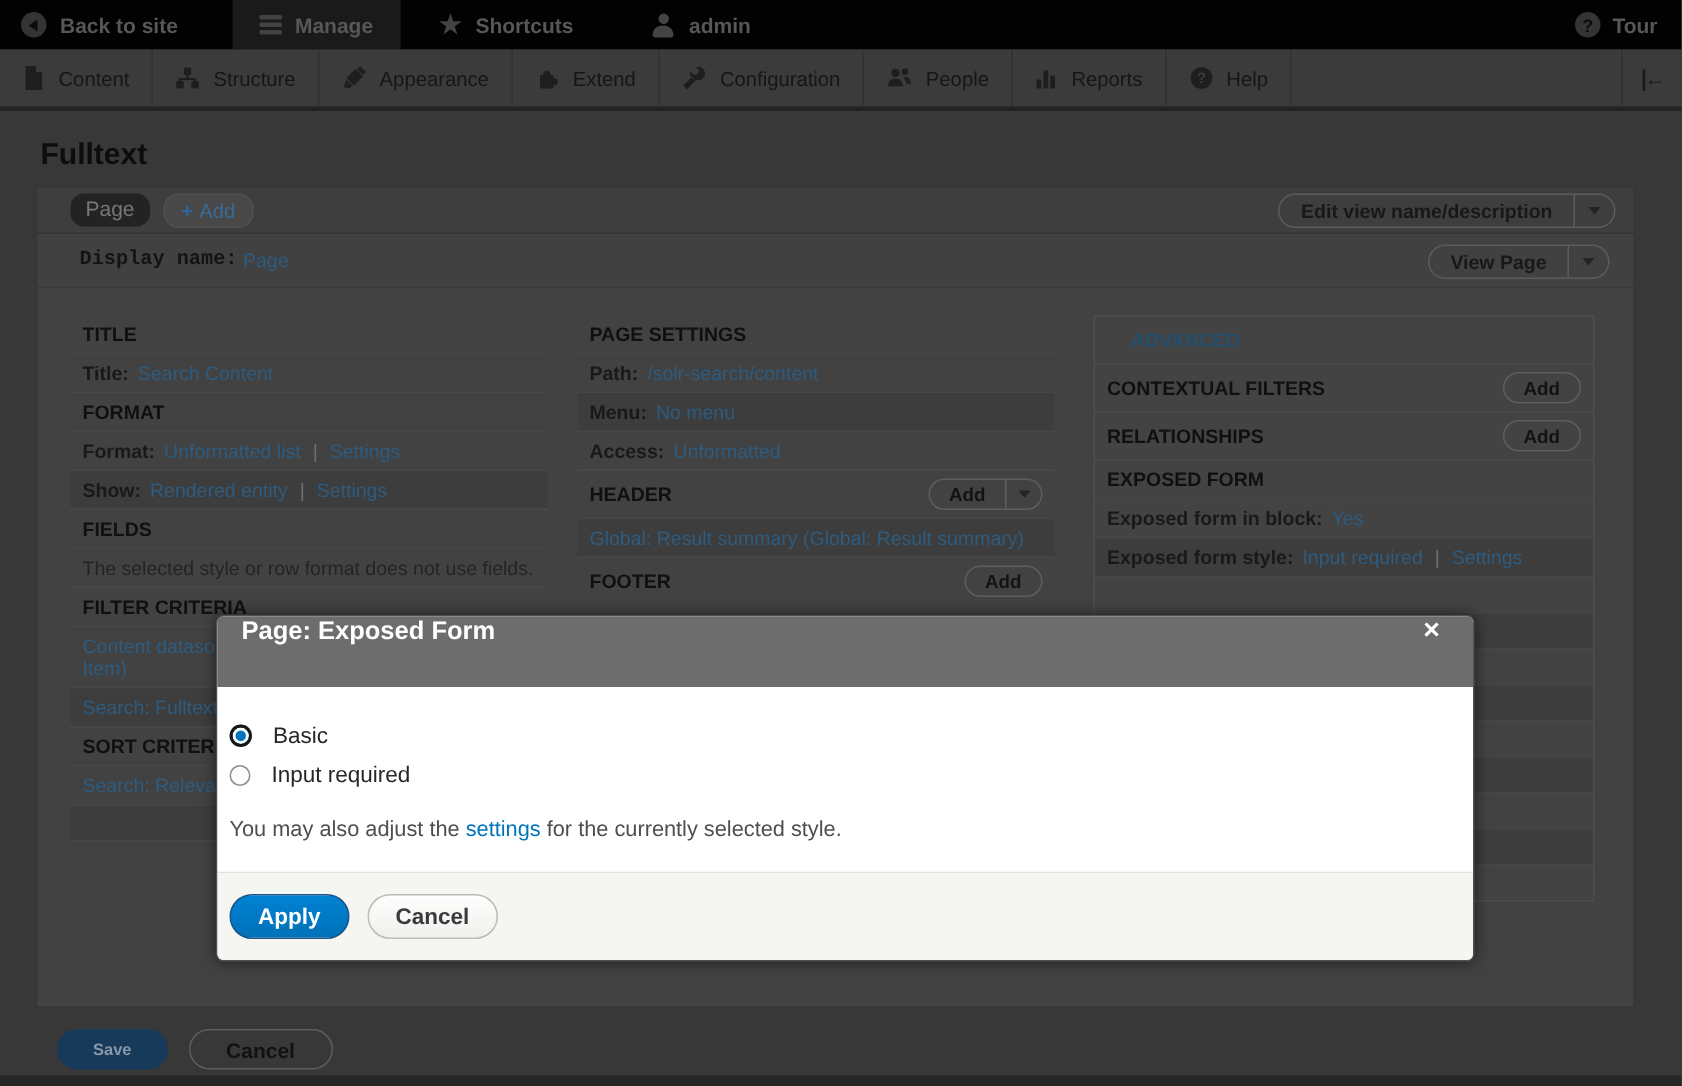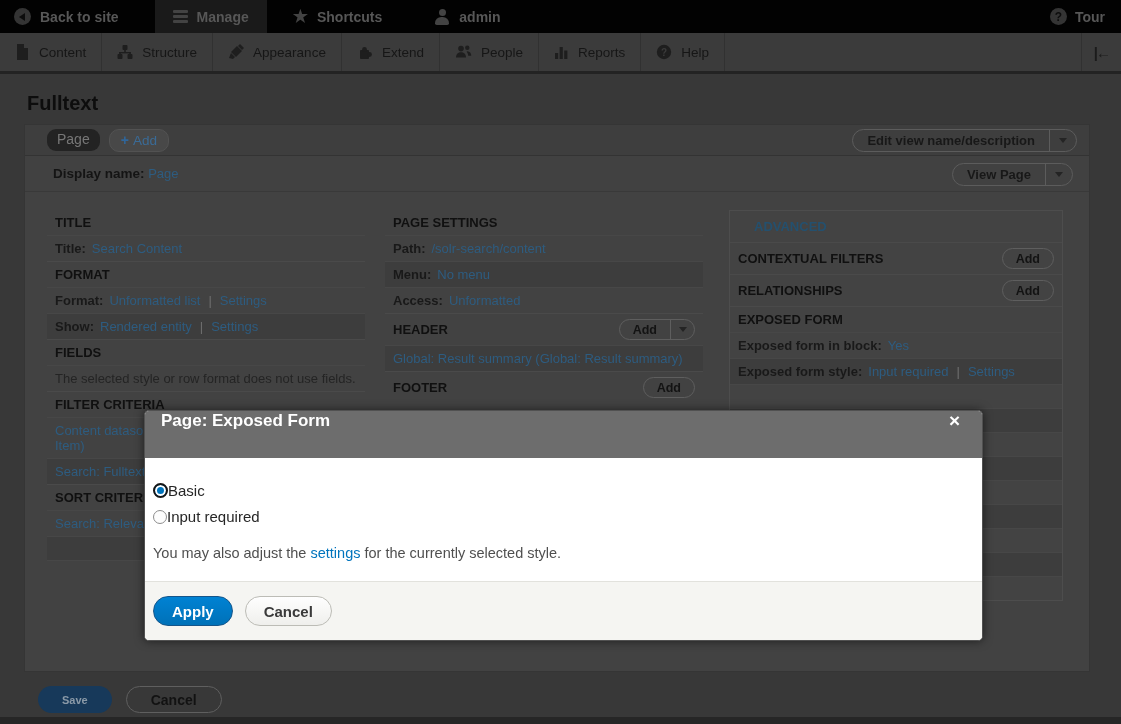--- a/index.html
+++ b/index.html
@@ -37,21 +37,21 @@
   .tab-page { background:#232323; color:#777; font-size:14px; padding:2px 10px 4px; border-radius:9px; cursor:pointer; }
   .tab-add { margin-left:9px; display:inline-flex; align-items:center; gap:4px; background:#484848; border:1px solid #525252; border-radius:10px; height:23px; padding:0 11px; color:#3a6b97; font-size:13.5px; cursor:pointer; }
   .tab-add .plus { font-weight:bold; color:#30669a; font-size:14px; }
   .split-pill { position:absolute; display:flex; align-items:stretch; border:1px solid #5c5c5c; border-radius:12px; height:23px; color:#181818; font-weight:bold; font-size:13px; cursor:pointer; }
   .split-pill .sp-label { display:flex; align-items:center; padding:0 14px; }
   .split-pill .sp-chev { display:flex; align-items:center; justify-content:center; width:27px; border-left:1px solid #5c5c5c; }
   .chev { width:0; height:0; border-left:4px solid transparent; border-right:4px solid transparent; border-top:5px solid #242424; }
   .edit-name-pos { right:12px; top:4px; }
 
   .display-bar { position:relative; height:36px; background:#414141; border-bottom:1px solid #393939; display:flex; align-items:center; padding:0 28px; }
-  .display-bar .lbl { font-weight:bold; color:#141414; font-size:13.5px; }
+  .display-bar .lbl { font-weight:bold; color:#141414; font-size:13.5px;font-family:Liberation Mono, monospace; }
   .view-page-pos { right:16px; top:7px; }
   .lnk { color:#2d5c80; }
   .sep { color:#6f6f6f; margin:0 8px; }
 
   .cols { display:flex; padding:18px 12px 0 22px; align-items:flex-start; }
   .col { width:318px; }
   .col.mid { margin-left:20px; width:318px; }
   .col.right { margin-left:26px; width:334px; background:#434343; border:1px solid #4d4d4d; }
   .sec-h { display:flex; align-items:center; justify-content:space-between; padding:5px 8px; min-height:24px; font-weight:bold; color:#101010; font-size:13px; border-top:1px solid #4a4a4a; }
   .row { padding:5px 8px; min-height:24px; color:#202020; border-top:1px solid #474747; line-height:15px; }
@@ -71,21 +71,21 @@
   .btn-save { height:27px; padding:0 24px; border-radius:14px; background:#17395a; color:#8a99a7; font-weight:bold; font-size:11px; border:none; display:flex; align-items:center; cursor:pointer; }
   .btn-cancel-dim { height:27px; padding:0 24px; border-radius:14px; background:transparent; color:#121212; font-weight:bold; font-size:14px; border:1px solid #5f5f5f; display:flex; align-items:center; cursor:pointer; }
   .bottom-strip { position:absolute; left:0; bottom:0; width:1121px; height:7px; background:#262626; }
 
   
   .modal { position:absolute; left:144px; top:410px; width:839px; height:231px; z-index:50; border-radius:5px; box-shadow:0 0 10px rgba(0,0,0,0.55); border:1px solid #515151; background:#fff; display:flex; flex-direction:column; }
   .modal-header { height:47px; background:#6d6d6d; border-radius:4px 4px 0 0; display:flex; align-items:flex-start; padding:0 16px; }
   .modal-title { color:#fff; font-weight:bold; font-size:17px; }
   .modal-close { margin-left:auto; color:#fff; font-weight:bold; font-size:19px; cursor:pointer; padding:0 6px; line-height:1; }
   .modal-body { flex:1; background:#fff; padding:24px 16px 0 8px; }
-  .radio-row { display:flex; align-items:center; gap:0; margin-bottom:9px; cursor:pointer; }
+  .radio-row { display:flex; align-items:center; gap:14px; margin-bottom:9px; cursor:pointer; }
   .radio { width:15px; height:15px; border-radius:50%; flex:0 0 auto; }
   .radio.on { border:2px solid #161616; background:#0074bd; box-shadow:inset 0 0 0 2px #fff; }
   .radio.off { width:14px; height:14px; border:1px solid #8d8d8d; background:#fdfdfd; }
   .radio-label { color:#262626; font-size:15px; }
   .modal-hint { margin-top:20px; color:#4f4f4f; font-size:14.5px; }
   .modal-hint a { color:#0074bd; }
   .modal-footer { height:59px; background:#f5f5f2; border-top:1px solid #e2e2dd; border-radius:0 0 4px 4px; display:flex; align-items:center; gap:12px; padding:0 8px; }
   .btn-apply { height:30px; padding:0 18px; border-radius:15px; border:1px solid #15558a; background:linear-gradient(#0082d3,#0071b8); color:#fff; font-weight:bold; font-size:15px; cursor:pointer; font-family:"Liberation Sans",sans-serif; }
   .btn-cancel { height:30px; padding:0 18px; border-radius:15px; border:1px solid #bcbcb6; background:linear-gradient(#fefefe,#efefec); color:#3a3a3a; font-weight:bold; font-size:15px; cursor:pointer; font-family:"Liberation Sans",sans-serif; }
 </style>
@@ -155,20 +155,26 @@
     <svg width="16" height="16" viewBox="0 0 16 16">
         <g fill="#1e1e1e">
           <rect x="3" y="6" width="9" height="9" rx="1"></rect>
           <circle cx="7.5" cy="5.5" r="2.4"></circle>
           <circle cx="12.5" cy="10.5" r="2.4"></circle>
         </g>
       </svg>
     <span>Extend</span>
   </div>
   <div class="tb2-item">
+    <svg width="16" height="16" viewBox="0 0 16 16">
+        <path fill="#1e1e1e" d="M15 4.5A4.5 4.5 0 0 0 9 .8L11.2 3 10 5.5 7.5 6 5.3 3.8A4.5 4.5 0 0 0 9 9.5L3 15.5 0.5 13l6-6A4.5 4.5 0 0 0 15 4.5z"></path>
+      </svg>
+    <span>Configuration</span>
+  </div>
+  <div class="tb2-item">
     <svg width="17" height="16" viewBox="0 0 17 16">
         <g fill="#1e1e1e">
           <circle cx="6" cy="4.6" r="2.8"></circle>
           <path d="M1 13.5c0-3.4 2.3-5.2 5-5.2s5 1.8 5 5.2z"></path>
           <circle cx="12.3" cy="3.8" r="2.2"></circle>
           <path d="M12.5 7.2c2.2.2 3.8 1.8 3.8 4.6h-3.1a7 7 0 0 0-1.6-4.2z"></path>
         </g>
       </svg>
     <span>People</span>
   </div>

